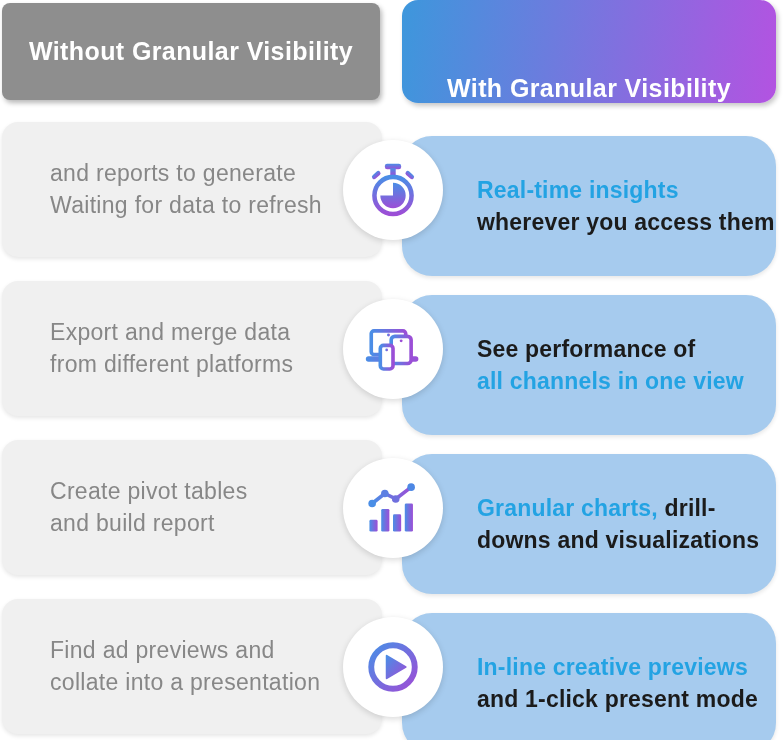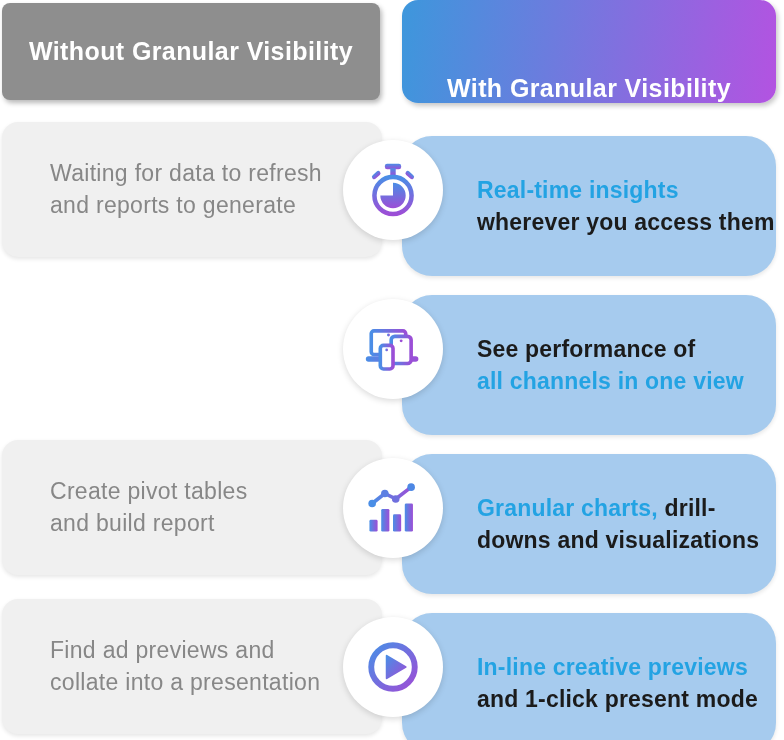--- a/index.html
+++ b/index.html
@@ -45,22 +45,22 @@
   <div class="header left-header">
     <span>Without Granular Visibility</span>
   </div>
   <div class="header right-header" style="background: linear-gradient(97deg, rgb(61, 151, 220), rgb(179, 83, 225));">
     <span>With Granular Visibility</span>
   </div>
 
   <div class="row r0">
     <div class="left-card">
       <div class="left-text">
+          <div><span>and reports to generate</span></div>
           <div><span>Waiting for data to refresh</span></div>
-          <div><span>and reports to generate</span></div>
         </div>
     </div>
     <div class="right-card">
       <div class="right-text">
           <div><span class="accent">Real-time insights</span></div>
           <div><span>wherever you access them</span></div>
         </div>
     </div>
     <div class="icon-circle">
       <svg viewBox="0 0 64 64">
@@ -74,20 +74,26 @@
         <rect x="29" y="8" width="6" height="8" fill="url(#gradV)"></rect>
         <rect x="8" y="13" width="11" height="5" rx="2.5" transform="rotate(-42 13.5 15.5)" fill="url(#gradV)"></rect>
         <rect x="45" y="13" width="11" height="5" rx="2.5" transform="rotate(42 50.5 15.5)" fill="url(#gradV)"></rect>
         <circle cx="32" cy="38" r="20.5" fill="#ffffff" stroke="url(#gradV)" stroke-width="5"></circle>
         <path d="M32 38 L32 24 A14 14 0 1 1 18 38 Z" fill="url(#gradV)"></path>
       </svg>
     </div>
   </div>
 
   <div class="row r1">
+    <div class="left-card">
+      <div class="left-text">
+          <div><span>Export and merge data</span></div>
+          <div><span>from different platforms</span></div>
+        </div>
+    </div>
     <div class="right-card">
       <div class="right-text">
           <div><span>See performance of</span></div>
           <div><span class="accent">all channels in one view</span></div>
         </div>
     </div>
     <div class="icon-circle">
       <svg viewBox="0 0 64 64">
         <defs>
           <linearGradient id="gradH" x1="0" y1="0" x2="1" y2="0">

